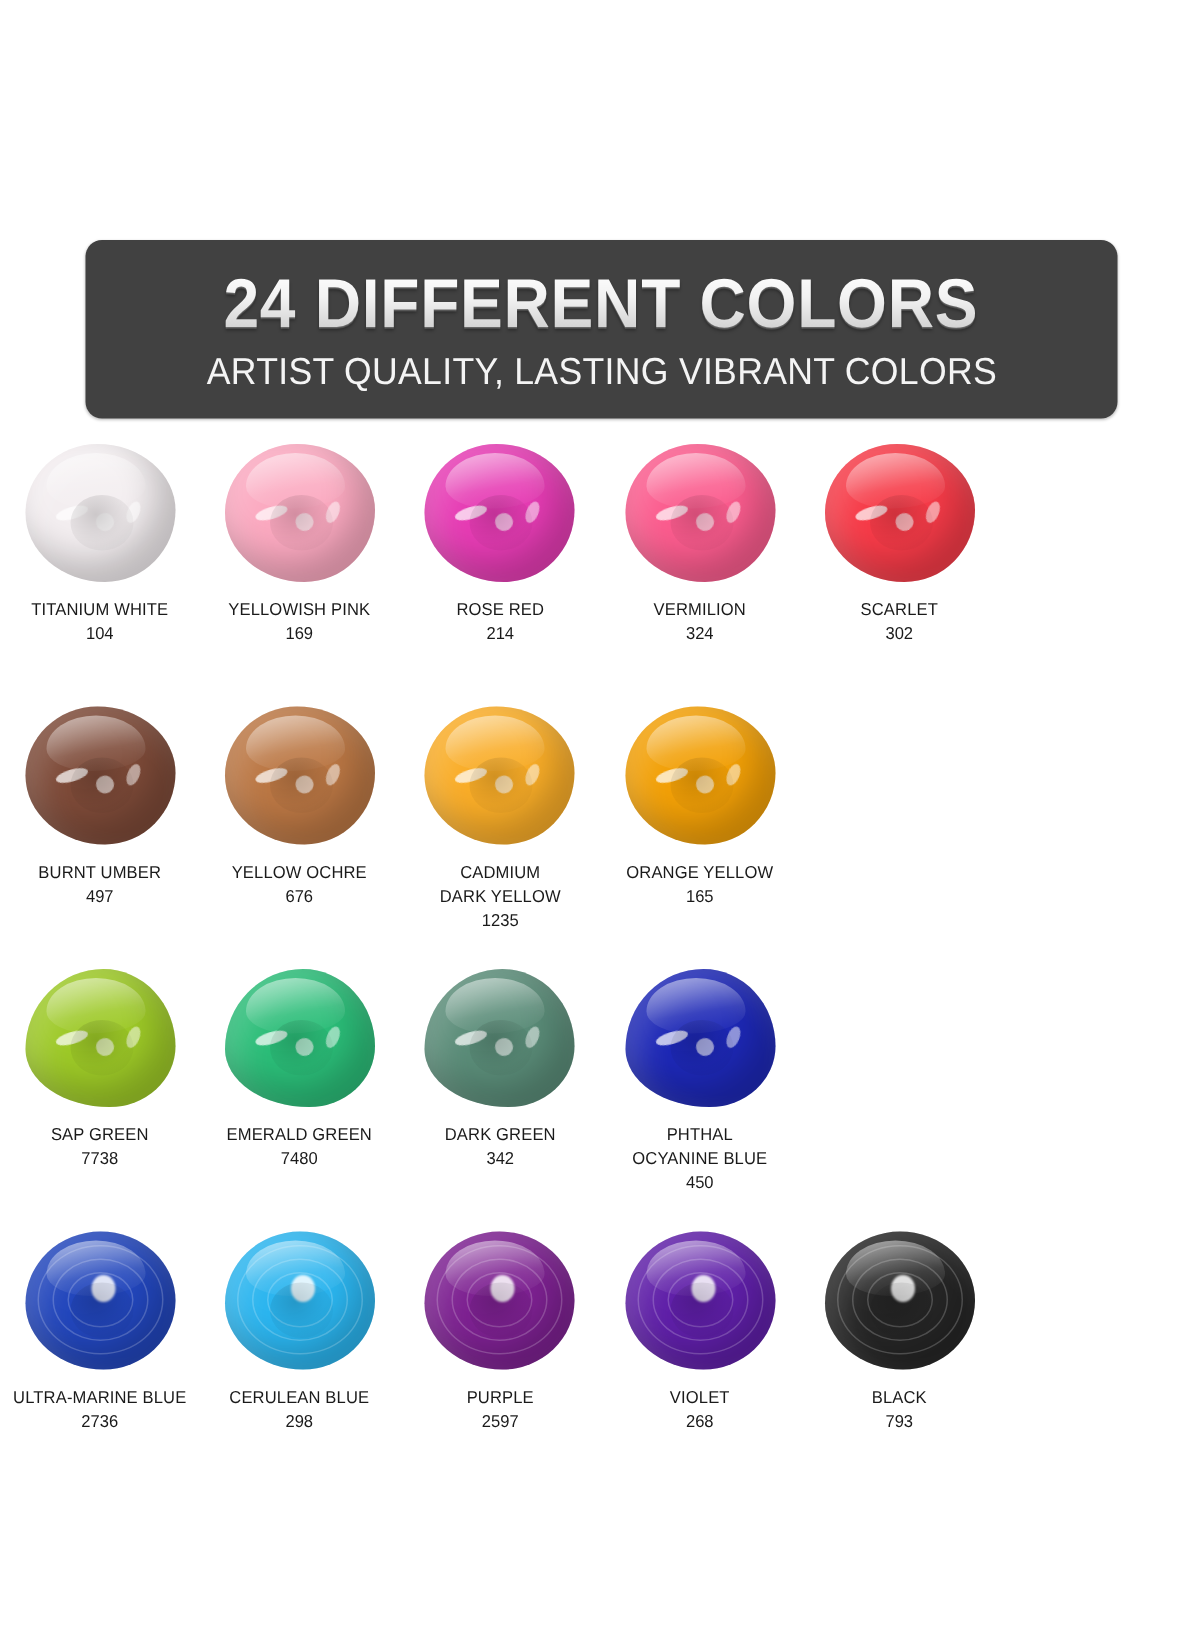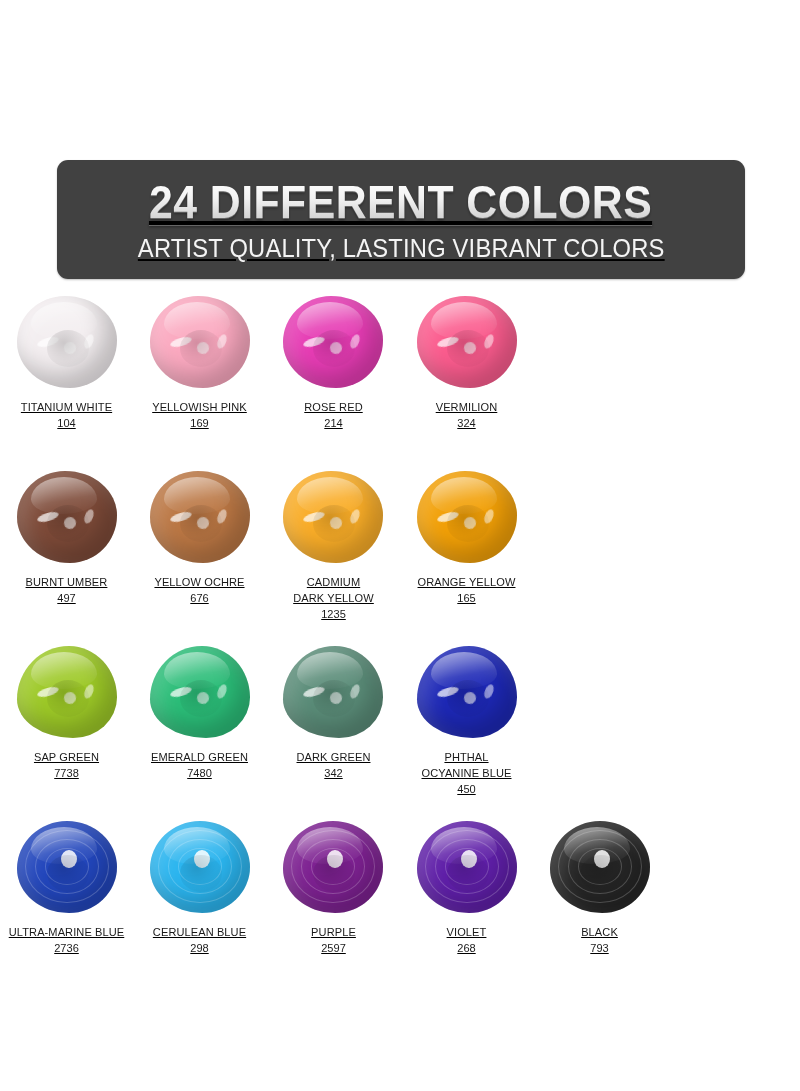--- a/index.html
+++ b/index.html
@@ -26,21 +26,20 @@
     top: 160px;
     width: 688px;
     height: 119px;
     background: #414141;
     border-radius: 11px;
     display: flex;
     flex-direction: column;
     align-items: center;
     justify-content: center;
     box-shadow: 0 1px 2px rgba(0,0,0,0.25);
-    text-decoration: underline;
   }
 
   #banner-title {
     font-family: "Liberation Sans Narrow", "Liberation Sans", sans-serif;
     font-size: 46px;
     font-weight: bold;
     letter-spacing: 0.5px;
     line-height: 1;
     background: linear-gradient(180deg, #ffffff 0%, #f2f2f2 42%, #c9c9c9 100%);
     -webkit-background-clip: text;
@@ -79,21 +78,20 @@
     width: 800px;
     height: 175px;
   }
 
   .swatch {
     width: 133.3px;
     display: flex;
     flex-direction: column;
     align-items: center;
     position: relative;
-    text-decoration: underline;
   }
 
   
   .blob-wrap {
     width: 112px;
     height: 97px;
     position: relative;
     display: flex;
     align-items: center;
     justify-content: center;
@@ -265,20 +263,31 @@
           <div class="blob-wrap">
             <div class="blob" style="--c: #fb5c8e;">
               <div class="hl a"></div>
               <div class="hl b"></div>
               <div class="hl c"></div>
             </div>
           </div>
           <div class="label">VERMILION</div>
           <div class="code">324</div>
         </div>
+        <div class="swatch">
+          <div class="blob-wrap">
+            <div class="blob" style="--c: #f63b48;">
+              <div class="hl a"></div>
+              <div class="hl b"></div>
+              <div class="hl c"></div>
+            </div>
+          </div>
+          <div class="label">SCARLET</div>
+          <div class="code">302</div>
+        </div>
       </div>
       <div class="row">
         <div class="swatch">
           <div class="blob-wrap">
             <div class="blob" style="--c: #7d4a38;">
               <div class="hl a"></div>
               <div class="hl b"></div>
               <div class="hl c"></div>
             </div>
           </div>

